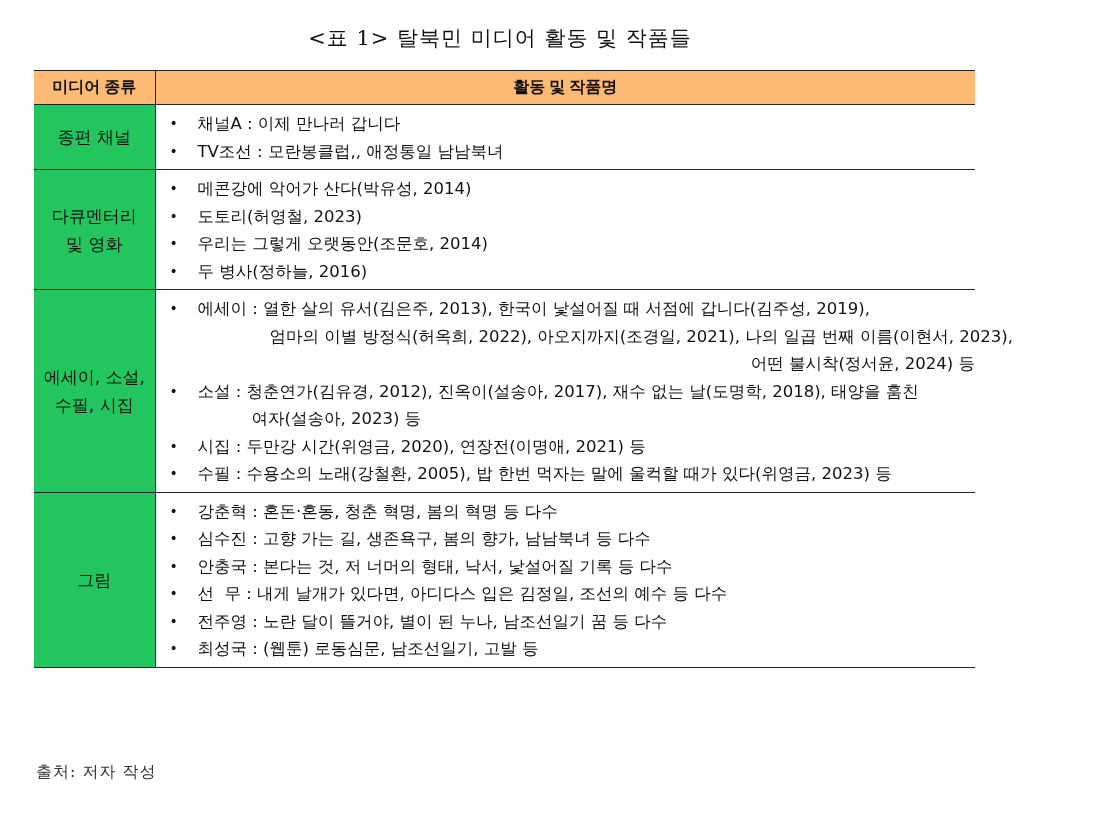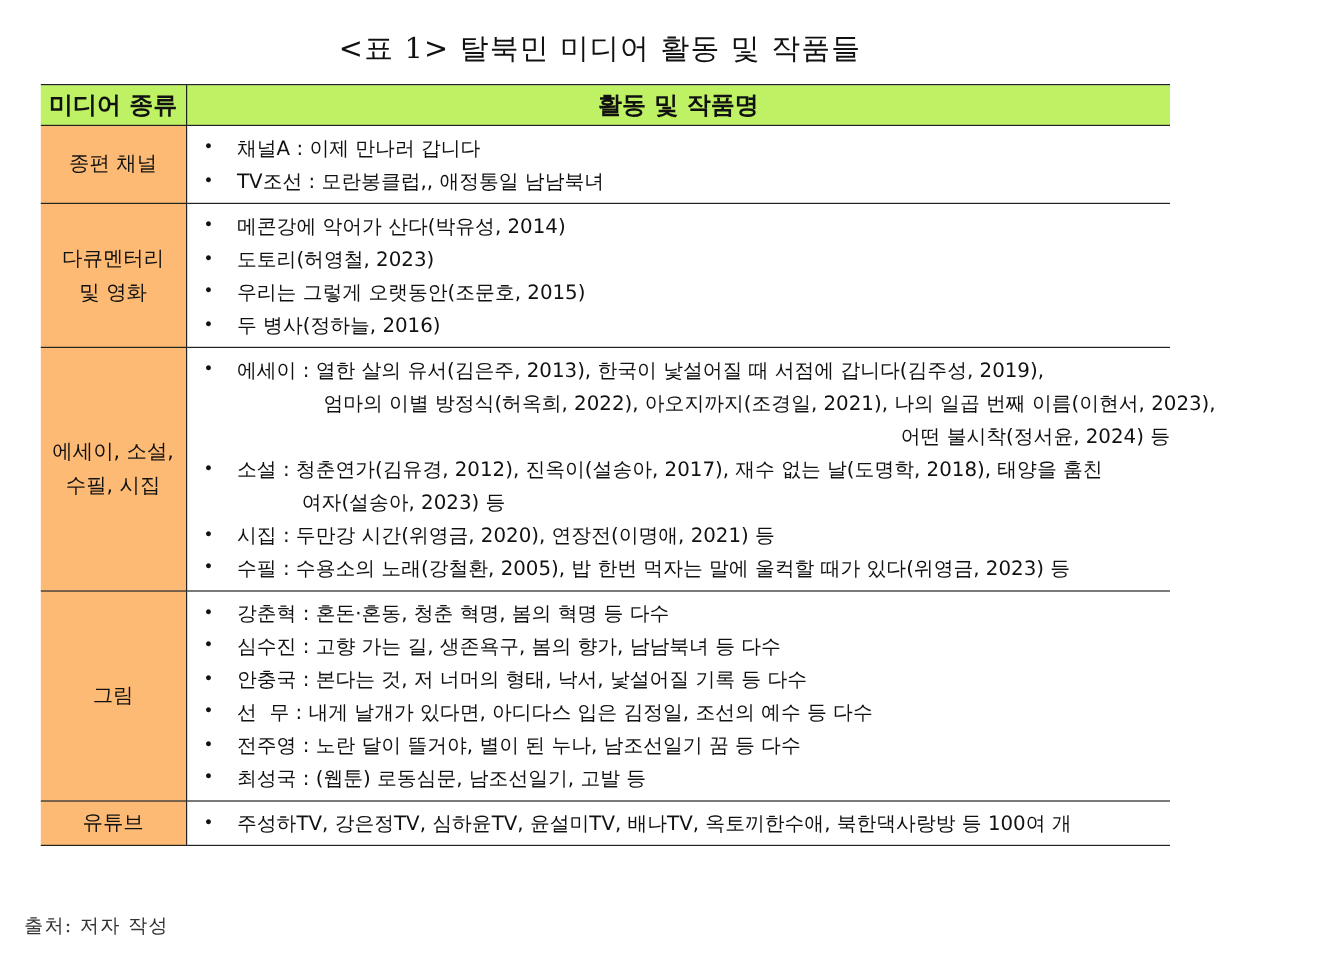--- a/index.html
+++ b/index.html
@@ -5,55 +5,55 @@
   html, body { margin: 0; padding: 0; background: #ffffff; }
   body {
     width: 1115px; height: 817px; position: relative; overflow: hidden;
     font-family: "DejaVu Sans", "Liberation Sans", sans-serif;
     color: #111111;
   }
   .title {
     position: absolute; left: 0; top: 24px; width: 1000px;
     text-align: center;
     font-family: "DejaVu Serif", "Liberation Serif", serif;
-    font-size: 24px; letter-spacing: 1px; color: #111;
+    font-size: 21px; letter-spacing: 1px; color: #111;
   }
   table.media {
     position: absolute; left: 34px; top: 70px; width: 941px;
     border-collapse: collapse; table-layout: fixed;
     font-size: 16.5px;
   }
   table.media col.c1 { width: 121px; }
   table.media col.c2 { width: 820px; }
   table.media th {
-    background: #bef264; font-weight: bold; font-size: 20px;
+    background: #fdba74; font-weight: bold; font-size: 16px;
     height: 33px; padding: 0; text-align: center;
-    border-top: 1.5px solid #222; border-bottom: 1.5px solid #222;
+    border-top: 1.5px solid #222; border-bottom: 1.5px solid #222; font-family: Liberation Serif, serif;
   }
   table.media th.h1 { border-right: 1px solid #222; }
   table.media td {
     border-bottom: 1.5px solid #222; vertical-align: middle; padding: 0;
   }
   table.media td.cat {
-    background: #fdba74; text-align: center; border-right: 1px solid #222;
+    background: #22c55e; text-align: center; border-right: 1px solid #222;
     line-height: 28px; font-size: 17px;
   }
   ul.items { list-style: none; margin: 0; padding: 5px 0 4px 0; }
   ul.items li {
     position: relative; padding-left: 42px; line-height: 27.5px;
     white-space: nowrap;
   }
   ul.items li .bullet {
     position: absolute; left: 14px; top: 0; font-size: 14px;
   }
   .sub { display: block; }
   .sub.indent-essay { padding-left: 72px; text-align: right; }
   .sub.indent-novel { padding-left: 54px; }
   .source {
-    position: absolute; left: 20px; top: 762px;
+    position: absolute; left: 36px; top: 762px;
     font-family: "DejaVu Serif", "Liberation Serif", serif;
     font-size: 16px; color: #333; letter-spacing: 1px;
   }
 </style>
 </head>
 <body>
 
 <div class="title">&lt;표 1&gt; 탈북민 미디어 활동 및 작품들</div>
 
 <table class="media">
@@ -81,21 +81,21 @@
 
     <tr>
       <td class="cat">
         <span class="sub">다큐멘터리</span>
         <span class="sub">및 영화</span>
       </td>
       <td>
         <ul class="items">
           <li><span class="bullet">•</span><span>메콘강에 악어가 산다(박유성, 2014)</span></li>
           <li><span class="bullet">•</span><span>도토리(허영철, 2023)</span></li>
-          <li><span class="bullet">•</span><span>우리는 그렇게 오랫동안(조문호, 2015)</span></li>
+          <li><span class="bullet">•</span><span>우리는 그렇게 오랫동안(조문호, 2014)</span></li>
           <li><span class="bullet">•</span><span>두 병사(정하늘, 2016)</span></li>
         </ul>
       </td>
     </tr>
 
 
     <tr>
       <td class="cat">
         <span class="sub">에세이, 소설,</span>
         <span class="sub">수필, 시집</span>
@@ -126,24 +126,16 @@
           <li><span class="bullet">•</span><span>강춘혁 : 혼돈·혼동, 청춘 혁명, 봄의 혁명 등 다수</span></li>
           <li><span class="bullet">•</span><span>심수진 : 고향 가는 길, 생존욕구, 봄의 향가, 남남북녀 등 다수</span></li>
           <li><span class="bullet">•</span><span>안충국 : 본다는 것, 저 너머의 형태, 낙서, 낯설어질 기록 등 다수</span></li>
           <li><span class="bullet">•</span><span style="white-space:pre">선  무 : 내게 날개가 있다면, 아디다스 입은 김정일, 조선의 예수 등 다수</span></li>
           <li><span class="bullet">•</span><span>전주영 : 노란 달이 뜰거야, 별이 된 누나, 남조선일기 꿈 등 다수</span></li>
           <li><span class="bullet">•</span><span>최성국 : (웹툰) 로동심문, 남조선일기, 고발 등</span></li>
         </ul>
       </td>
     </tr>
 
-    <tr>
-      <td class="cat">유튜브</td>
-      <td>
-        <ul class="items">
-          <li><span class="bullet">•</span><span>주성하TV, 강은정TV, 심하윤TV, 윤설미TV, 배나TV, 옥토끼한수애, 북한댁사랑방 등 100여 개</span></li>
-        </ul>
-      </td>
-    </tr>
   </tbody>
 </table>
 
 <div class="source">출처: 저자 작성</div>
 
 </body></html>

